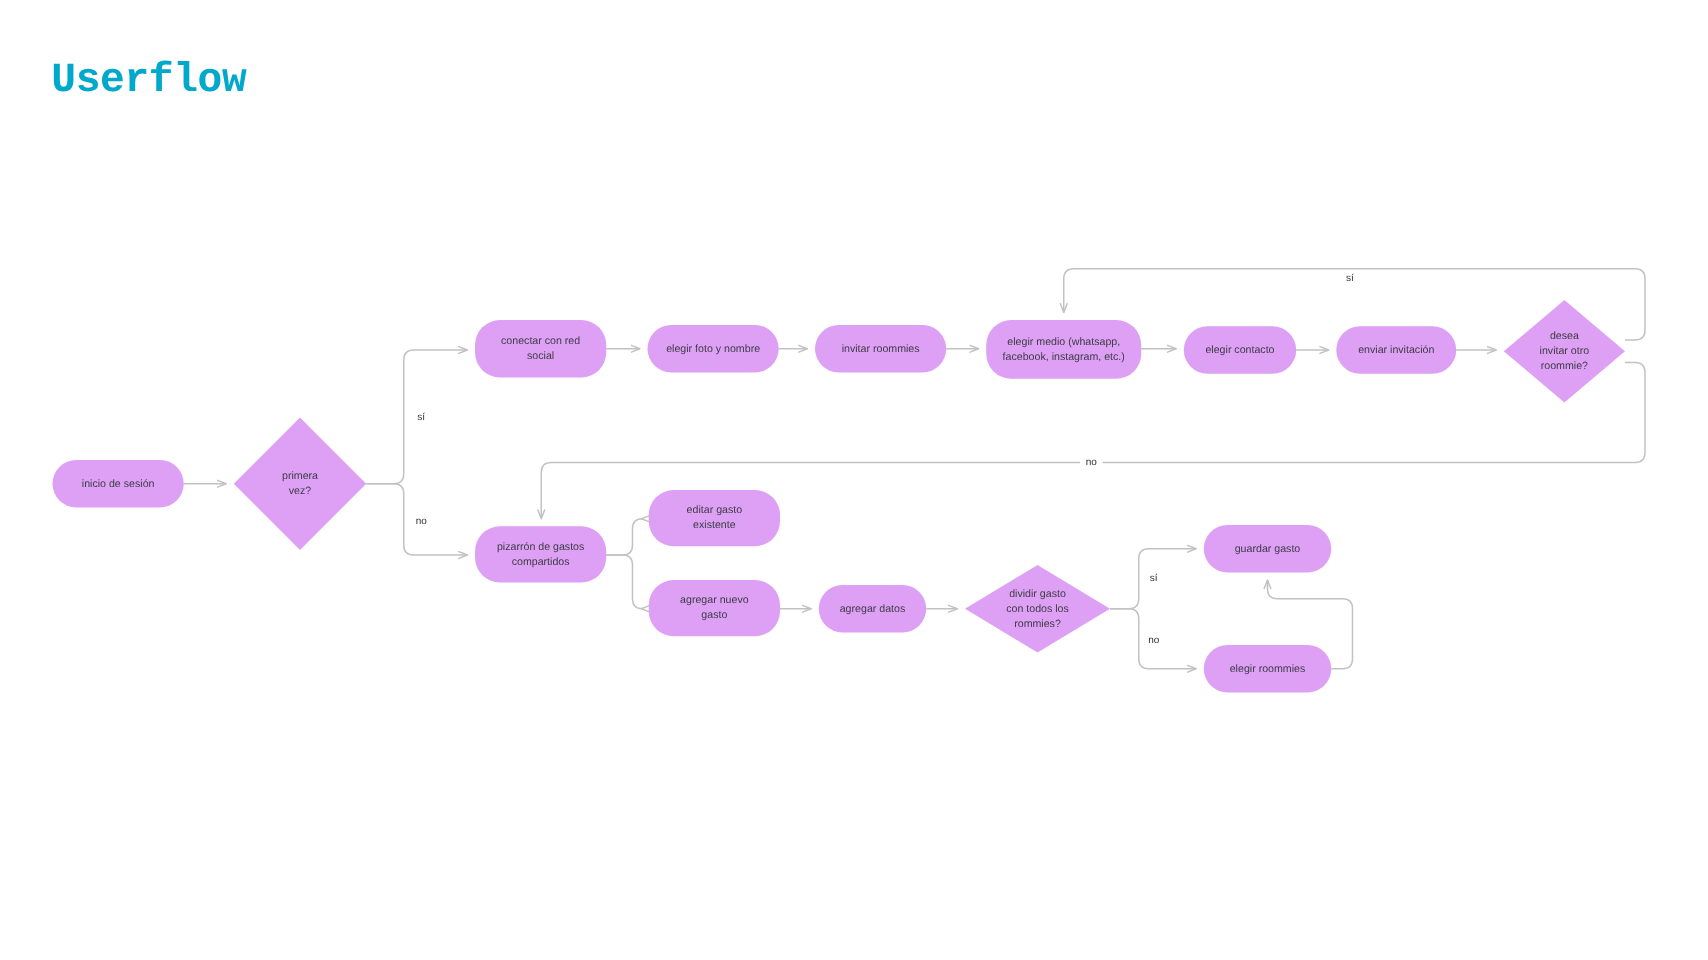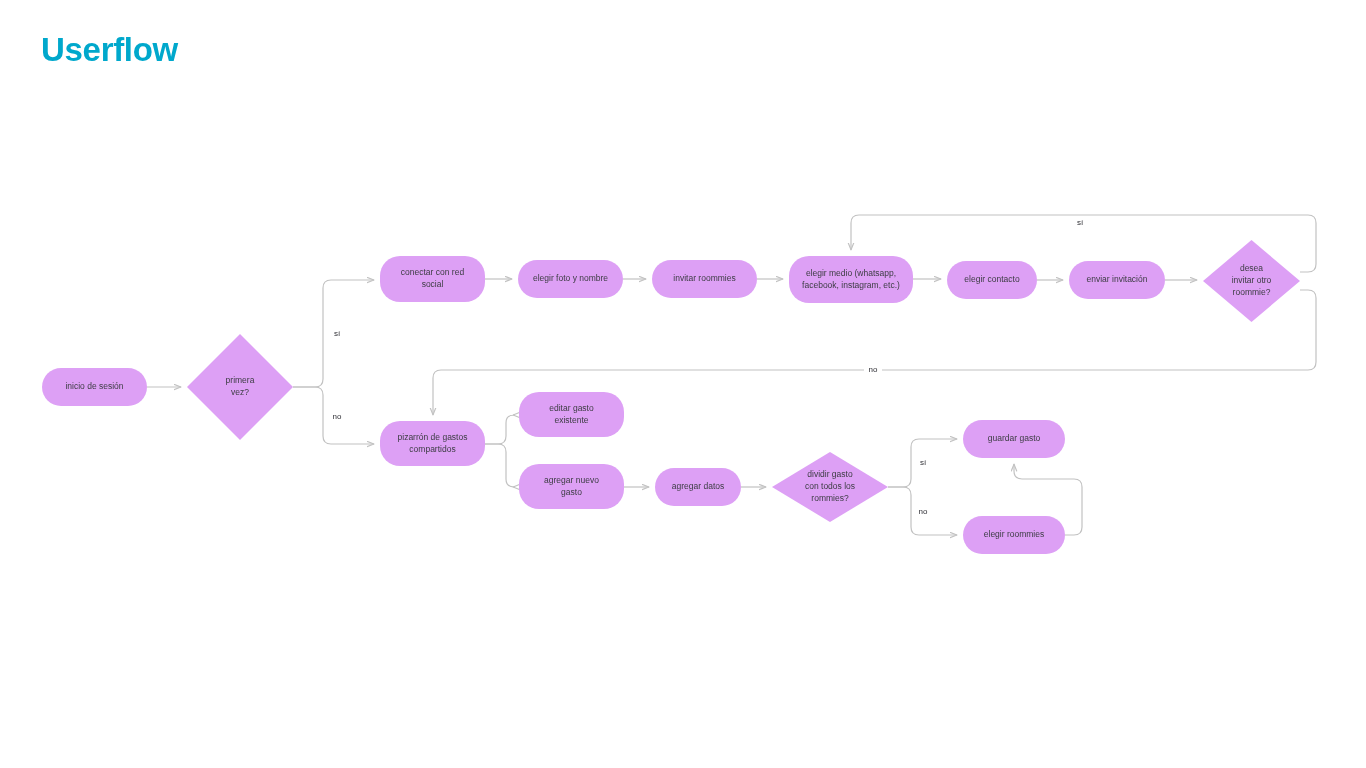--- a/index.html
+++ b/index.html
@@ -13,26 +13,26 @@
   }
   #canvas {
     position: relative;
     width: 1366px;
     height: 768px;
     background: #ffffff;
   }
   #page-title {
     position: absolute;
     left: 41px;
-    top: 31px;
+    top: 46px;
     font-size: 33px;
     font-weight: bold;
     color: #00a8cc;
     letter-spacing: -0.3px;
-    font-family: Liberation Sans, sans-serif;
+    font-family: Liberation Mono, monospace;
   }
   svg#flow {
     position: absolute;
     left: 0;
     top: 0;
     width: 1366px;
     height: 768px;
   }
   .node-shape {
     fill: #dda0f5;

